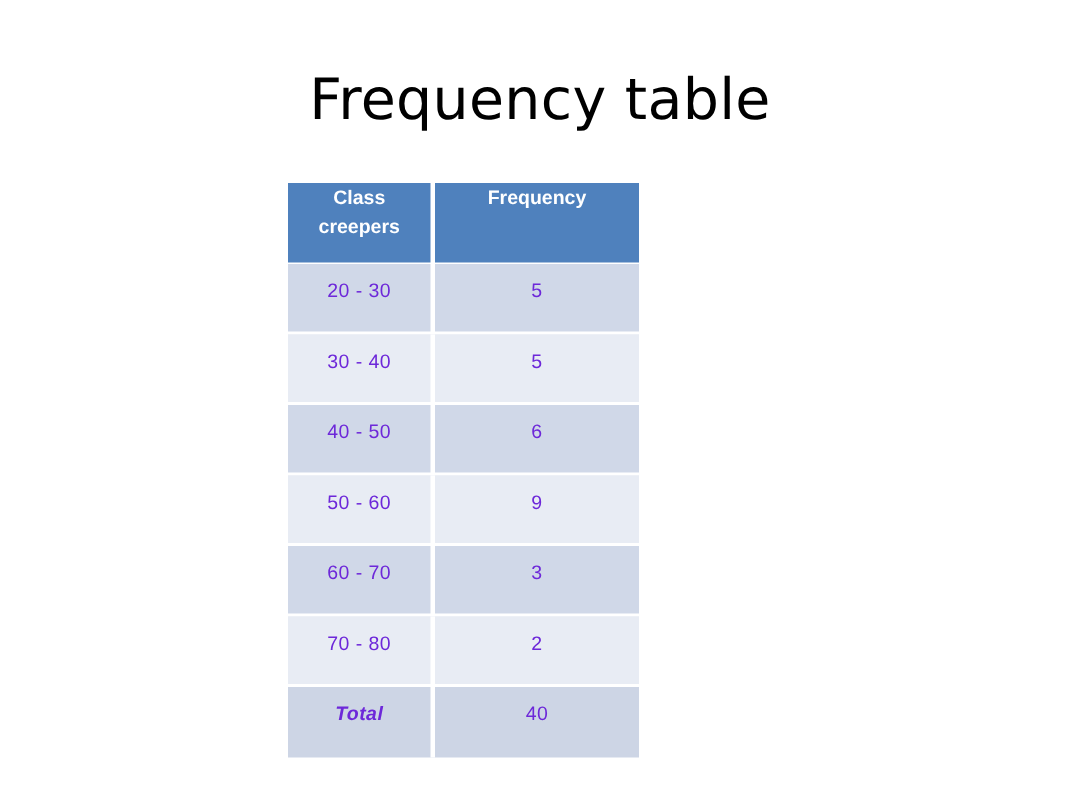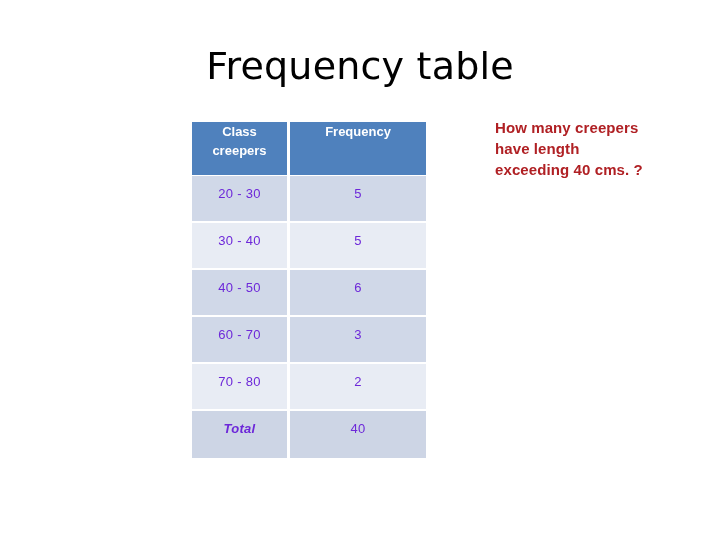--- a/index.html
+++ b/index.html
@@ -138,34 +138,33 @@
         <td class="cell-value">5</td>
       </tr>
       <tr class="row-light">
         <td class="cell-label">30 - 40</td>
         <td class="cell-value">5</td>
       </tr>
       <tr class="row-dark">
         <td class="cell-label">40 - 50</td>
         <td class="cell-value">6</td>
       </tr>
+      <tr class="row-light">
+        <td class="cell-label">50 - 60</td>
+        <td class="cell-value">9</td>
+      </tr>
       <tr class="row-dark">
         <td class="cell-label">60 - 70</td>
         <td class="cell-value">3</td>
       </tr>
       <tr class="row-light">
         <td class="cell-label">70 - 80</td>
         <td class="cell-value">2</td>
       </tr>
       <tr class="row-total">
         <td class="cell-label">Total</td>
         <td class="cell-value">40</td>
       </tr>
     </tbody>
   </table>
 
-  <div class="question-note">
-    <span class="q-line">How many creepers</span>
-    <span class="q-line">have length</span>
-    <span class="q-line">exceeding 40 cms. ?</span>
-  </div>
 
 </div>
 
 </body></html>

